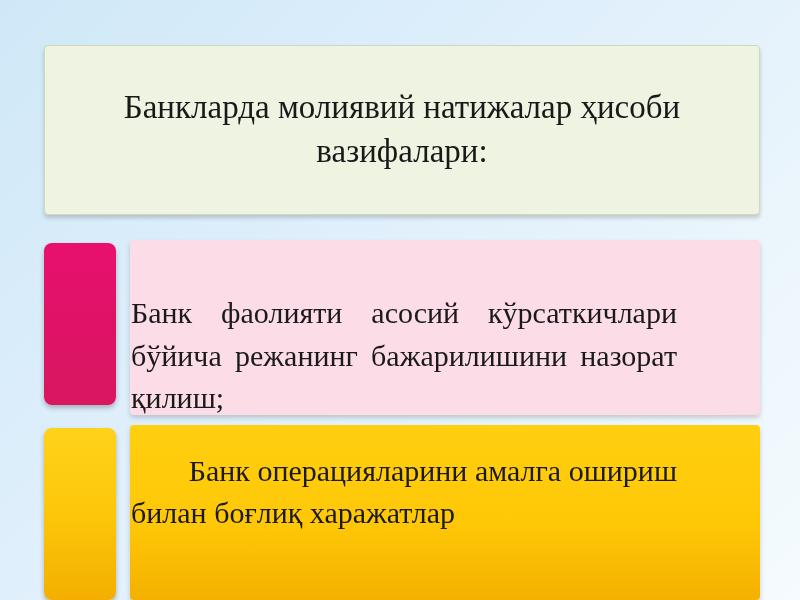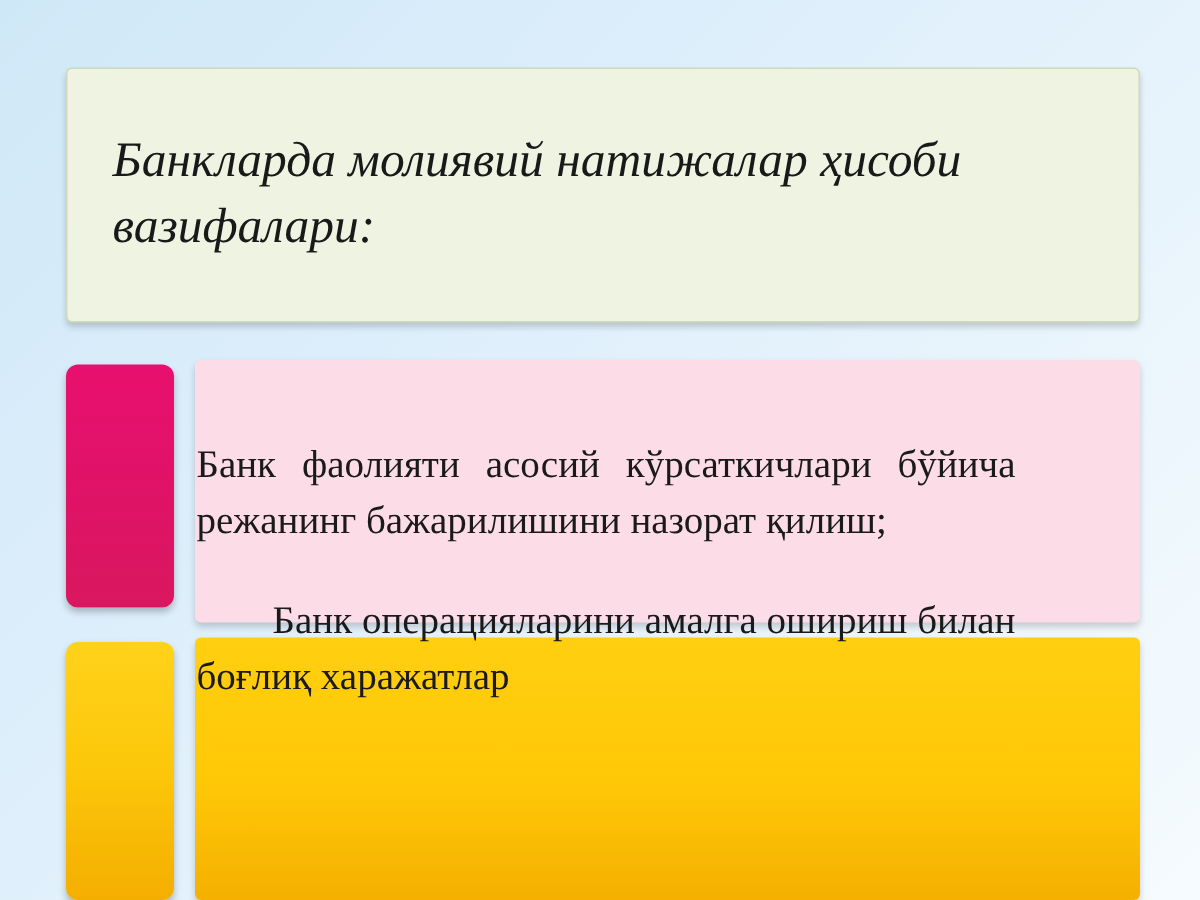--- a/index.html
+++ b/index.html
@@ -33,23 +33,22 @@
     border-radius: 4px;
     box-shadow: 0 3px 4px rgba(0,0,0,0.18);
     display: flex;
     align-items: center;
     justify-content: center;
   }
   .title-text {
     font-size: 33px;
     line-height: 1.32;
     color: #191919;
-    text-align: left;
+    text-align: center;
     padding: 0 30px;
-    font-style: italic;
   }
 
   
   .item-pink-tab {
     position: absolute;
     left: 44px;
     top: 243px;
     width: 72px;
     height: 162px;
     background: linear-gradient(to bottom, #e8106e 0%, #e01268 45%, #d9175f 100%);
@@ -90,21 +89,21 @@
     border-radius: 4px;
     box-shadow: 0 3px 5px rgba(0,0,0,0.18);
   }
 
   
   .body-text {
     position: absolute;
     left: 131px;
     top: 292px;
     width: 546px;
-    font-size: 26px;
+    font-size: 30px;
     line-height: 1.42;
     color: #1a1a1a;
     text-align: justify;
     text-align-last: justify;
   }
   .body-text .para-2 {
     margin-top: 30px;
     text-align: right;
     text-align-last: left;
   }

